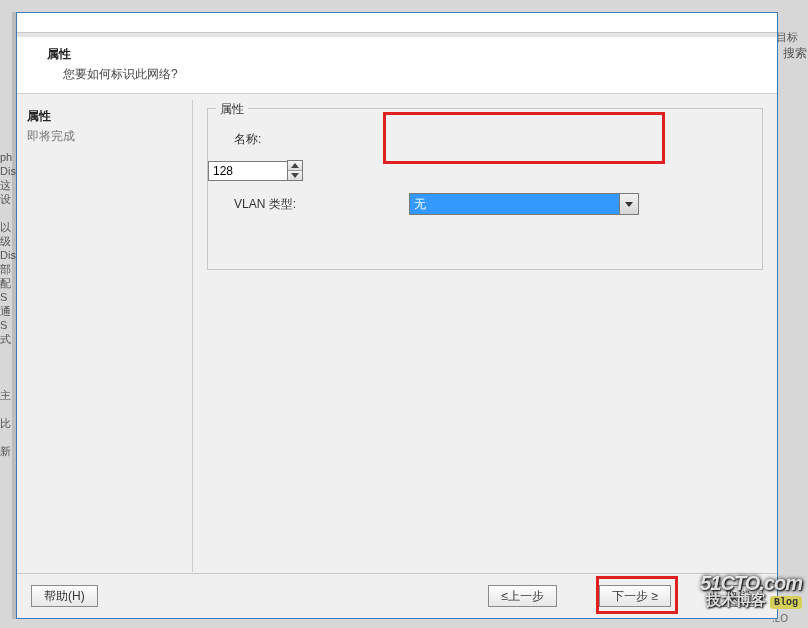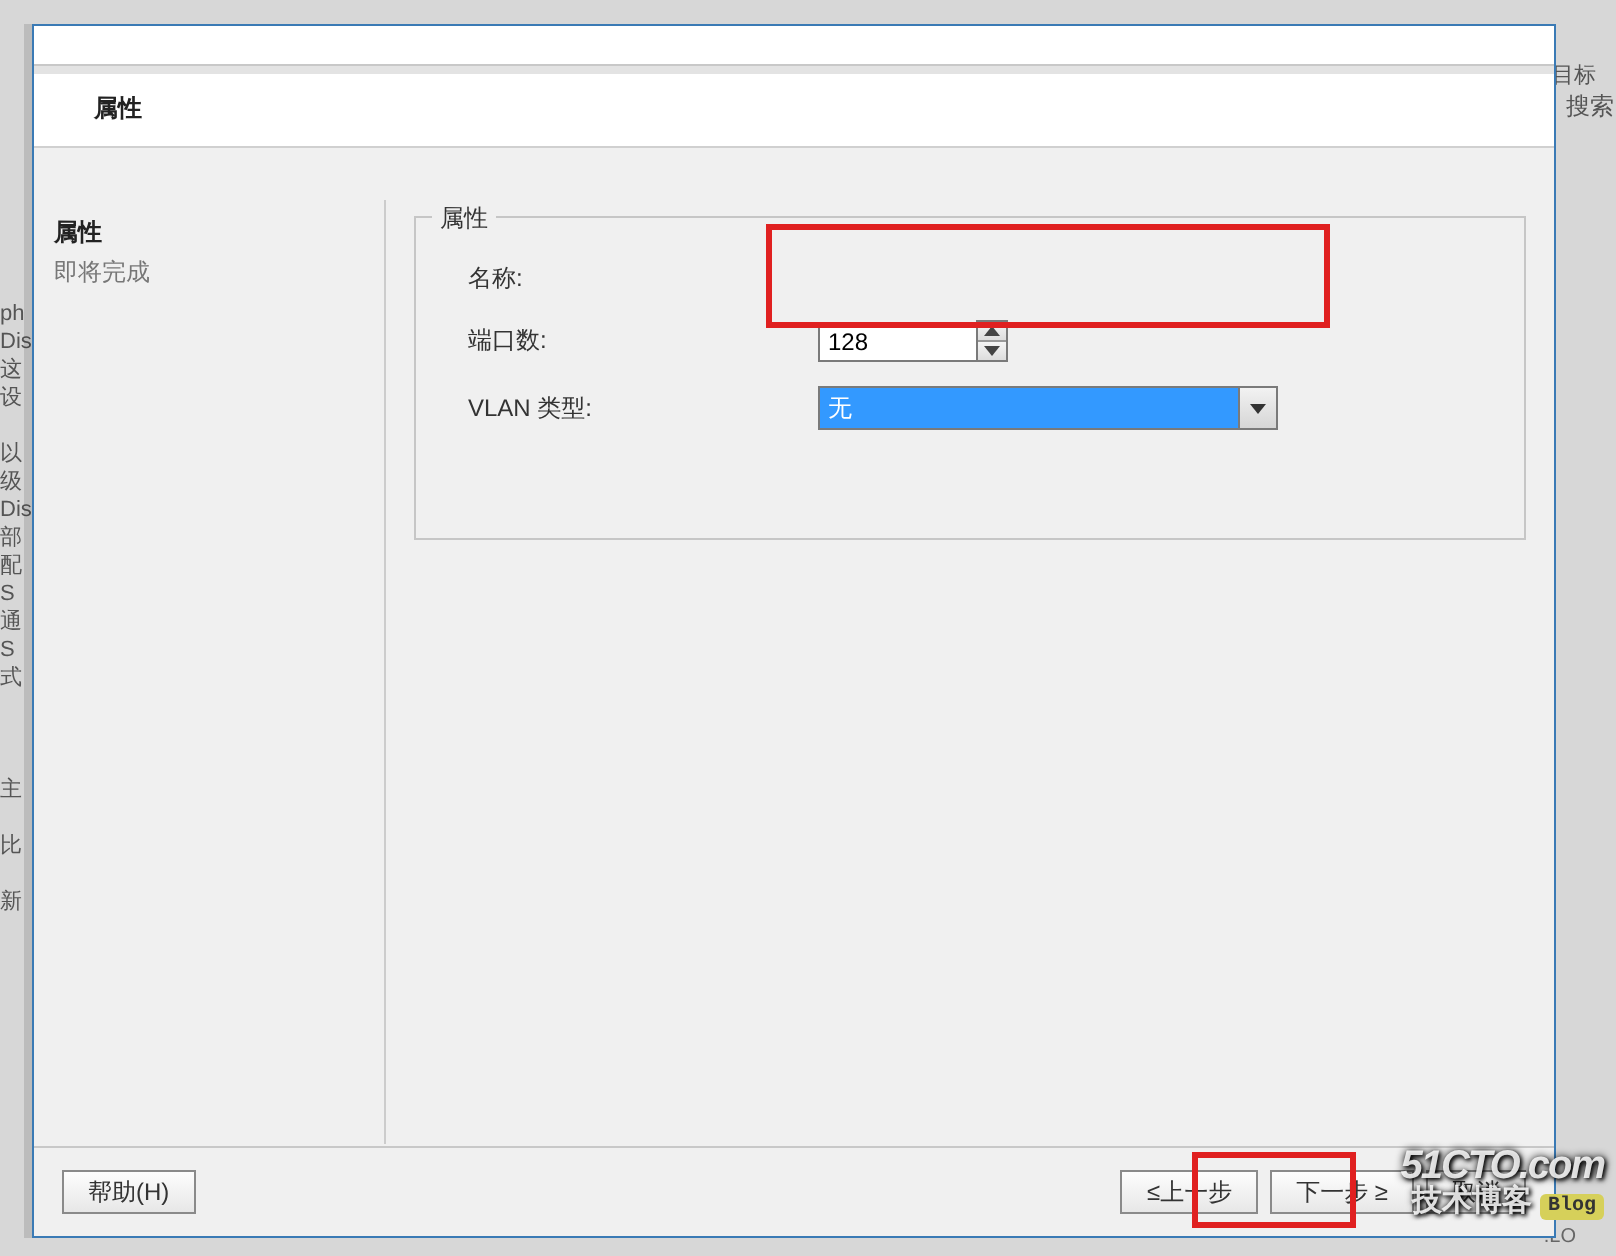--- a/index.html
+++ b/index.html
@@ -32,21 +32,21 @@
   .form-row:first-of-type{margin-top:22px;}
   .form-label{width:175px;padding-left:26px;color:#333;}
   .text-input{width:222px;height:18px;border:1px solid #7a7a7a;padding:0 4px;font-size:12px;background:#fff;}
   .spinner{display:flex;align-items:center;}
   .spinner input{width:70px;height:18px;border:1px solid #7a7a7a;border-right:none;padding:0 4px;font-size:12px;background:#fff;}
   .spin-btns{display:flex;flex-direction:column;border:1px solid #7a7a7a;}
   .spin-btn{width:14px;height:9px;background:linear-gradient(#f5f5f5,#ddd);display:flex;align-items:center;justify-content:center;cursor:pointer;}
   .spin-btn+.spin-btn{border-top:1px solid #999;}
   .combo{position:relative;width:220px;height:20px;border:1px solid #7a7a7a;background:#3399ff;color:#fff;display:flex;align-items:center;padding:0 4px;cursor:pointer;}
   .combo .combo-arrow{position:absolute;right:0;top:0;width:18px;height:20px;background:linear-gradient(#f2f2f2,#d6d6d6);border-left:1px solid #7a7a7a;display:flex;align-items:center;justify-content:center;}
-  .footer{position:absolute;left:0;right:0;bottom:0;height:44px;border-top:1px solid #c8c8c8;background:#f0f0f0;display:flex;align-items:center;padding:0 14px;}
+  .footer{position:absolute;left:0;right:0;bottom:0;height:44px;border-top:1px solid #c8c8c8;background:#f0f0f0;display:flex;align-items:center;padding:0 14px;gap:36px;}
   .footer-divider{position:absolute;left:0;right:0;top:-6px;height:4px;background:#e3e3e3;border-top:1px solid #c8c8c8;}
   .btn{height:22px;padding:0 12px;border:1px solid #8a8a8a;background:linear-gradient(#fdfdfd,#e7e7e7);font-size:12px;color:#333;cursor:pointer;display:inline-flex;align-items:center;margin-left:6px;}
   .btn.help{margin-left:0;}
   .footer .spacer{flex:1;}
   
   .hl{position:absolute;border:3px solid #e02020;pointer-events:none;}
   .hl1{left:383px;top:112px;width:276px;height:46px;}
   .hl2{left:596px;top:576px;width:76px;height:32px;}
   
   .wm{position:absolute;right:6px;bottom:18px;color:rgba(255,255,255,.85);font-family:Arial,sans-serif;text-align:right;pointer-events:none;}
@@ -83,38 +83,38 @@
 新</div>
   <div class="bg-icon">目标</div>
   <div class="bg-search">搜索</div>
   <div style="position:absolute;right:20px;bottom:4px;font-size:10px;color:#666;">.LO</div>
 
   <div class="dialog">
 
     <div class="dlg-body">
       <div class="header-area">
         <div class="h-title">属性</div>
+        <div class="h-sub">您要如何标识此网络?</div>
       </div>
 
       <div class="content">
         <div class="steps">
           <div class="step-current">属性</div>
           <div class="step-other">即将完成</div>
         </div>
 
         <div class="form-area">
           <div class="groupbox">
             <span class="legend">属性</span>
 
             <div class="form-row">
               <div class="form-label">名称:</div>
             </div>
 
             <div class="form-row">
-              <div class="form-label">端口数:</div>
               <div class="spinner">
                 <input value="128" style="">
                 <div class="spin-btns">
                   <div class="spin-btn">
                       <svg width="8" height="5">
                         <polygon points="4,0 8,5 0,5" fill="#444"></polygon>
                       </svg>
                     </div>
                   <div class="spin-btn">
                       <svg width="8" height="5">

